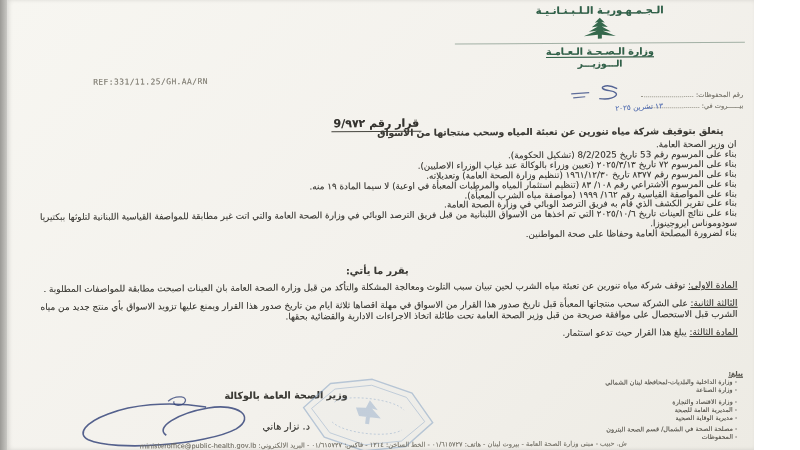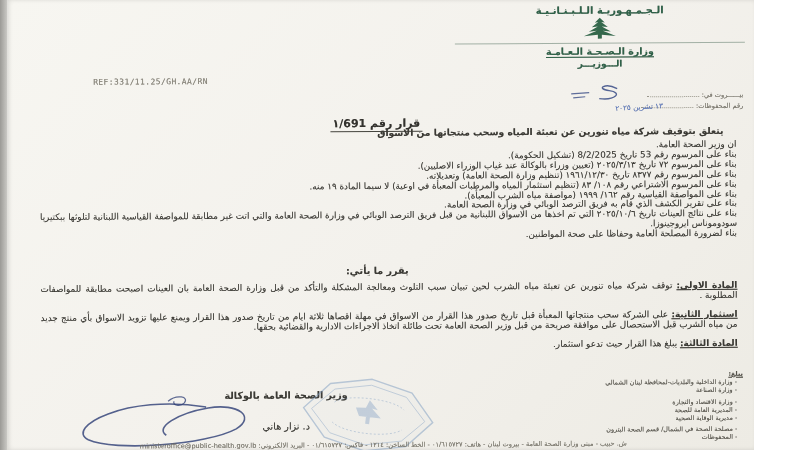--- a/index.html
+++ b/index.html
@@ -44,21 +44,21 @@
   
   .pre{position:absolute;top:142px;right:17px;left:40px;direction:rtl;}
   .pre div{font-size:8.8px;line-height:9.9px;text-align:justify;text-align-last:right;color:#3b3a35;}
 
   .decree-heading{position:absolute;top:265px;left:0;right:0;text-align:center;
     font-size:9.6px;font-weight:bold;direction:rtl;}
 
   
   .articles{position:absolute;top:282px;right:17px;left:40px;direction:rtl;}
   .articles p{margin:0 0 8px;font-size:8.9px;line-height:10.4px;text-align:justify;text-align-last:right;}
-  .art-label{font-weight:bold;text-decoration:underline;text-underline-offset:1px;}
+  .art-label{font-weight:normal;text-decoration:underline;text-underline-offset:1px;}
 
   
   .sig-title{position:absolute;top:389px;left:200px;width:170px;text-align:center;
     font-size:9.6px;font-weight:bold;direction:rtl;}
   .sig-name{position:absolute;top:420px;left:225px;width:120px;text-align:center;
     font-size:9.6px;font-weight:normal;direction:rtl;}
   .sig-svg{position:absolute;top:390px;left:55px;width:220px;height:58px;}
   .seal-svg{position:absolute;top:376px;left:292px;width:150px;height:78px;opacity:.5;}
 
   
@@ -87,54 +87,54 @@
       </svg>
       <hr class="hdr-rule">
       <div class="hdr-ministry">وزارة الـصـحـة الـعـامـة</div>
       <div class="hdr-minister">الـــوزيـــر</div>
     </div>
 
     <div class="ref">REF:331/11.25/GH.AA/RN</div>
 
     <div class="meta">
       <div>
-        <span>بيــــــروت في:</span><span class="lead"></span>
+        <span>رقم المحفوظات:</span><span class="lead"></span>
       </div>
       <div>
-        <span>رقم المحفوظات:</span><span class="lead"></span>
+        <span>بيــــــروت في:</span><span class="lead"></span>
       </div>
     </div>
     <svg class="scribble-svg" viewBox="0 0 76 26">
       <path d="M52 8 C40 2 30 8 44 10 C58 12 50 20 34 18" stroke="#3a4c86" stroke-width="1.4" fill="none" opacity=".85"></path>
       <path d="M6 13 L24 12 M8 17 L20 16" stroke="#3a4c86" stroke-width="1.2" fill="none" opacity=".8"></path>
     </svg>
     <div class="date-stamp">١٣ تشرين ٢٠٢٥</div>
 
     <div class="title">
-      <span>قرار رقم ١/691</span>
+      <span>قرار رقم 9/٩٧٢</span>
     </div>
     <div class="subject">يتعلق بتوقيف شركة مياه تنورين عن تعبئة المياه وسحب منتجاتها من الاسواق</div>
 
     <div class="pre">
       <div>ان وزير الصحة العامة.</div>
       <div>بناء على المرسوم رقم 53 تاريخ 8/2/2025 (تشكيل الحكومة).</div>
       <div>بناء على المرسوم ٧٢ تاريخ ٢٠٢٥/٣/١٣ (تعيين وزراء بالوكالة عند غياب الوزراء الاصليين).</div>
       <div>بناء على المرسوم رقم ٨٣٧٧ تاريخ ١٩٦١/١٢/٣٠ (تنظيم وزارة الصحة العامة) وتعديلاته.</div>
       <div>بناء على المرسوم الاشتراعي رقم ١٠٨/ ٨٣ (تنظيم استثمار المياه والمرطبات المعبأة في اوعية) لا سيما المادة ١٩ منه.</div>
       <div>بناء على المواصفة القياسية رقم ١٦٢/ ١٩٩٩ (مواصفة مياه الشرب المعبأة).</div>
       <div>بناء على تقرير الكشف الذي قام به فريق الترصد الوبائي في وزارة الصحة العامة.</div>
       <div>بناء على نتائج العينات تاريخ ٢٠٢٥/١٠/٦ التي تم اخذها من الاسواق اللبنانية من قبل فريق الترصد الوبائي في وزارة الصحة العامة والتي اتت غير مطابقة للمواصفة القياسية اللبنانية لتلوثها ببكتيريا سودوموناس ايروجينوزا.</div>
       <div>بناء لضرورة المصلحة العامة وحفاظا على صحة المواطنين.</div>
     </div>
 
     <div class="decree-heading">يقرر ما يأتي:</div>
 
     <div class="articles">
       <p><span class="art-label">المادة الاولى:</span><span> توقف شركة مياه تنورين عن تعبئة مياه الشرب لحين تبيان سبب التلوث ومعالجة المشكلة والتأكد من قبل وزارة الصحة العامة بان العينات اصبحت مطابقة للمواصفات المطلوبة .</span></p>
-      <p><span class="art-label">استثمار الثانية:</span><span> على الشركة سحب منتجاتها المعبأة قبل تاريخ صدور هذا القرار من الاسواق في مهلة اقصاها ثلاثة ايام من تاريخ صدور هذا القرار ويمنع عليها تزويد الاسواق بأي منتج جديد من مياه الشرب قبل الاستحصال على موافقة صريحة من قبل وزير الصحة العامة تحت طائلة اتخاذ الاجراءات الادارية والقضائية بحقها.</span></p>
+      <p><span class="art-label">الثالثة الثانية:</span><span> على الشركة سحب منتجاتها المعبأة قبل تاريخ صدور هذا القرار من الاسواق في مهلة اقصاها ثلاثة ايام من تاريخ صدور هذا القرار ويمنع عليها تزويد الاسواق بأي منتج جديد من مياه الشرب قبل الاستحصال على موافقة صريحة من قبل وزير الصحة العامة تحت طائلة اتخاذ الاجراءات الادارية والقضائية بحقها.</span></p>
       <p><span class="art-label">المادة الثالثة:</span><span> يبلغ هذا القرار حيث تدعو استثمار.</span></p>
     </div>
 
     <div class="sig-title">وزير الصحة العامة بالوكالة</div>
     <div class="sig-name">د. نزار هاني</div>
     <svg class="sig-svg" viewBox="0 0 220 58">
       <path d="M150 16 C70 2 8 36 32 48 C58 60 150 54 180 38 C200 26 182 12 152 17 C122 22 98 36 110 44" stroke="#2c3c74" stroke-width="1.6" fill="none" opacity=".8"></path>
       <path d="M112 10 C120 3 134 5 128 12 C124 16 116 14 118 10" stroke="#2c3c74" stroke-width="1.2" fill="none" opacity=".75"></path>
     </svg>
     <svg class="seal-svg" viewBox="0 0 150 78">

